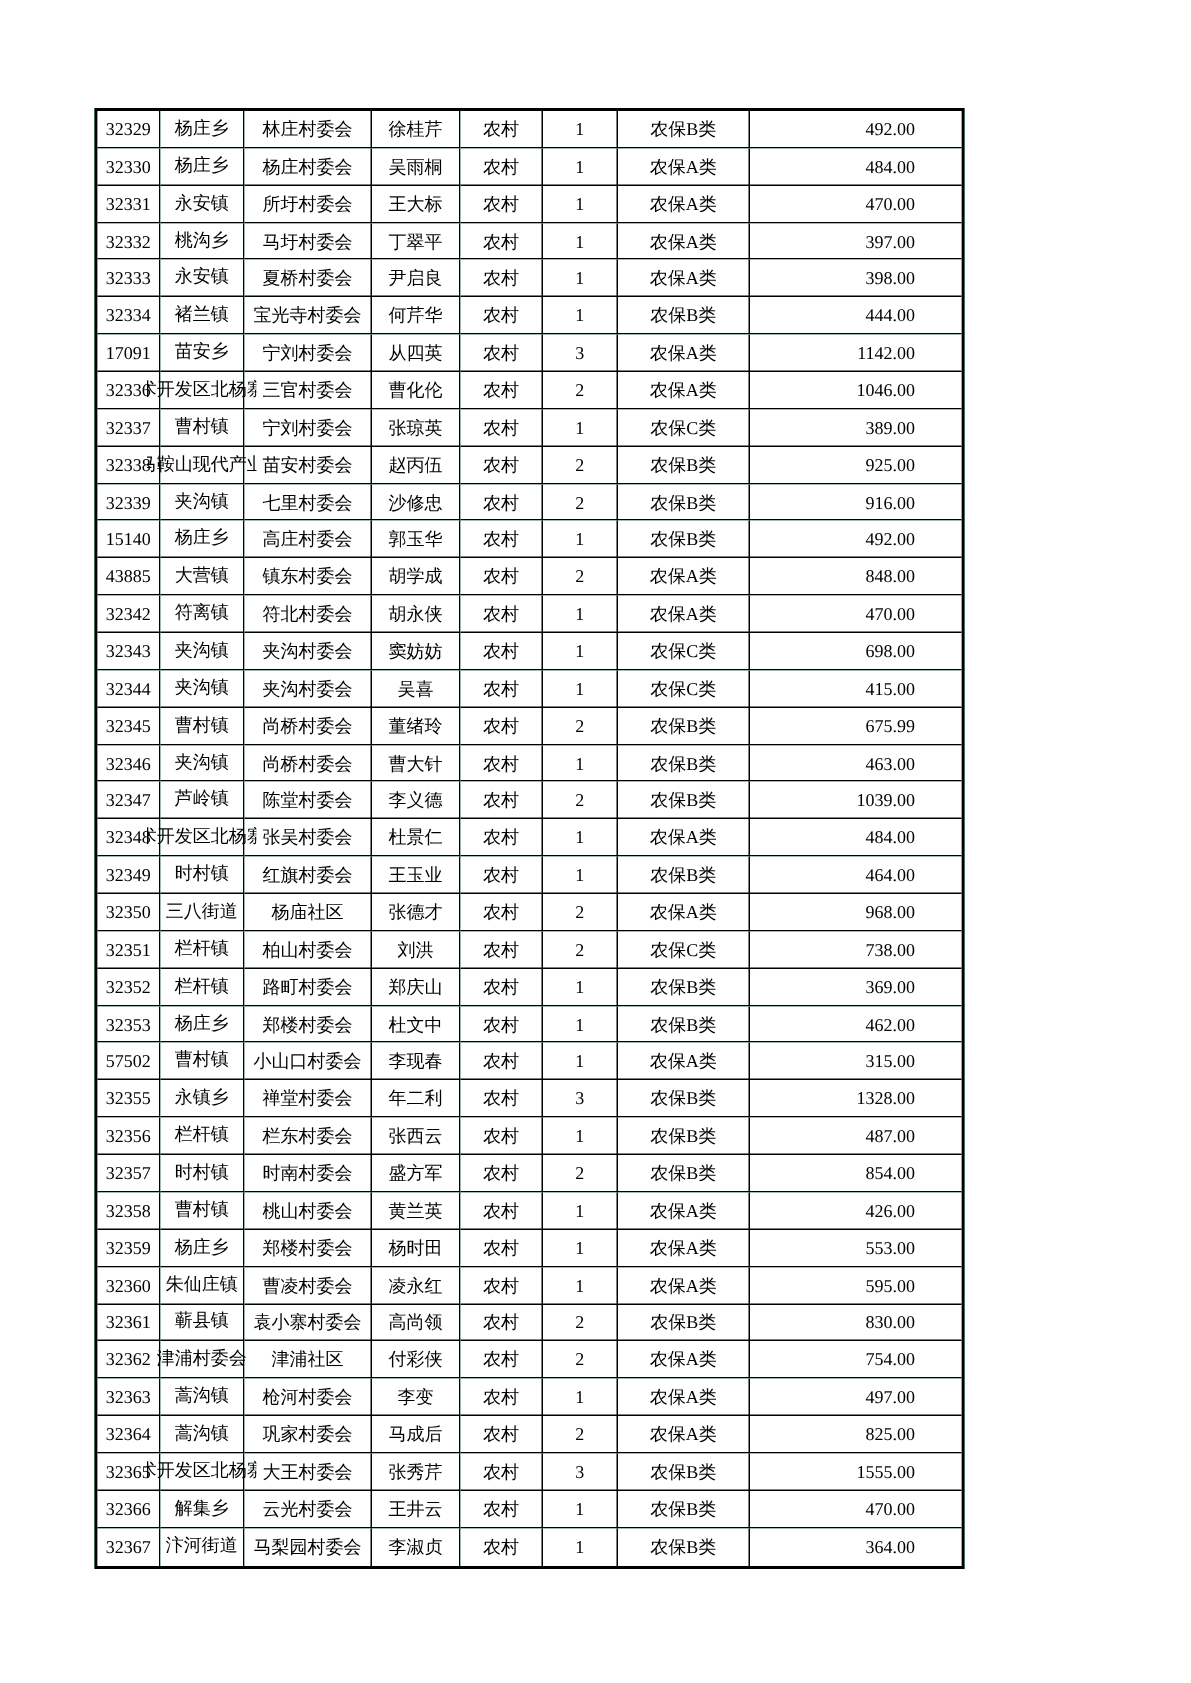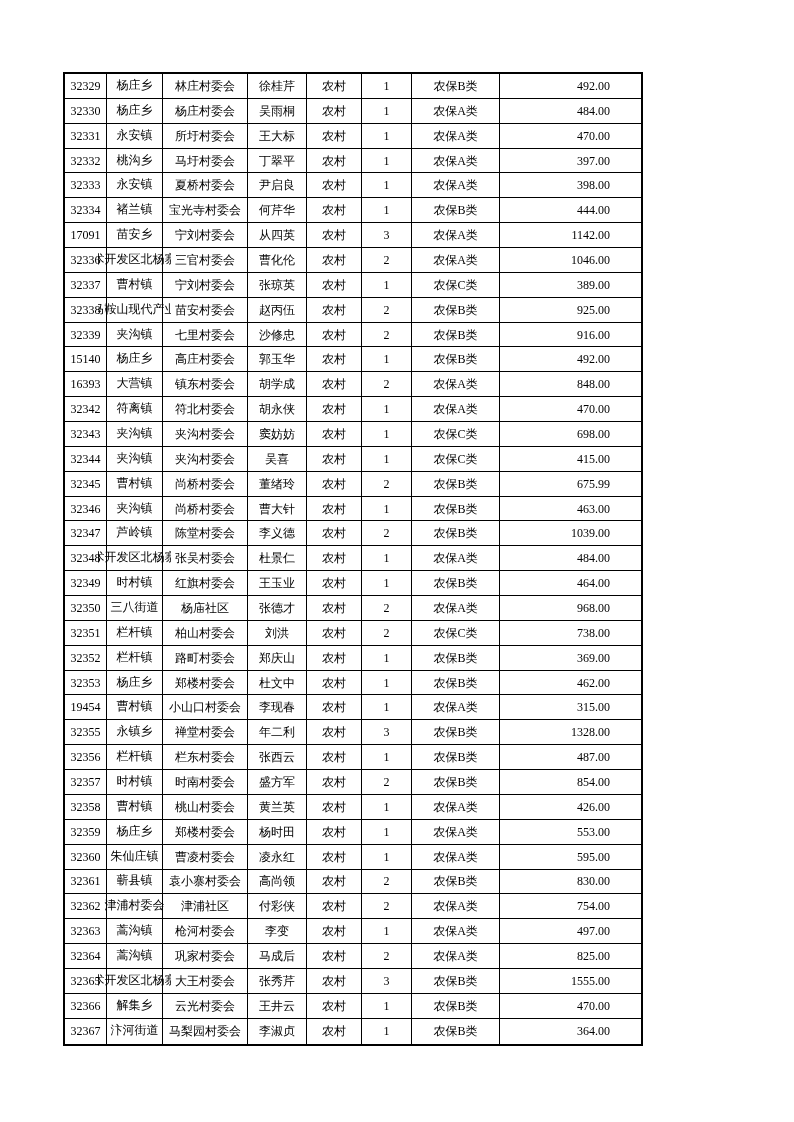--- a/index.html
+++ b/index.html
@@ -365,21 +365,21 @@
         <span class="txt">1</span>
       </div>
   <div class="cell c-ins">
         <span class="txt">农保B类</span>
       </div>
   <div class="cell c-amount">
         <span class="txt">492.00</span>
       </div>
 
   <div class="cell c-id">
-        <span class="txt">16393</span>
+        <span class="txt">43885</span>
       </div>
   <div class="cell c-town">
         <span class="txt">大营镇</span>
       </div>
   <div class="cell c-village">
         <span class="txt">镇东村委会</span>
       </div>
   <div class="cell c-name">
         <span class="txt">胡学成</span>
       </div>
@@ -690,21 +690,21 @@
         <span class="txt">1</span>
       </div>
   <div class="cell c-ins">
         <span class="txt">农保B类</span>
       </div>
   <div class="cell c-amount">
         <span class="txt">462.00</span>
       </div>
 
   <div class="cell c-id">
-        <span class="txt">19454</span>
+        <span class="txt">57502</span>
       </div>
   <div class="cell c-town">
         <span class="txt">曹村镇</span>
       </div>
   <div class="cell c-village">
         <span class="txt">小山口村委会</span>
       </div>
   <div class="cell c-name">
         <span class="txt">李现春</span>
       </div>

